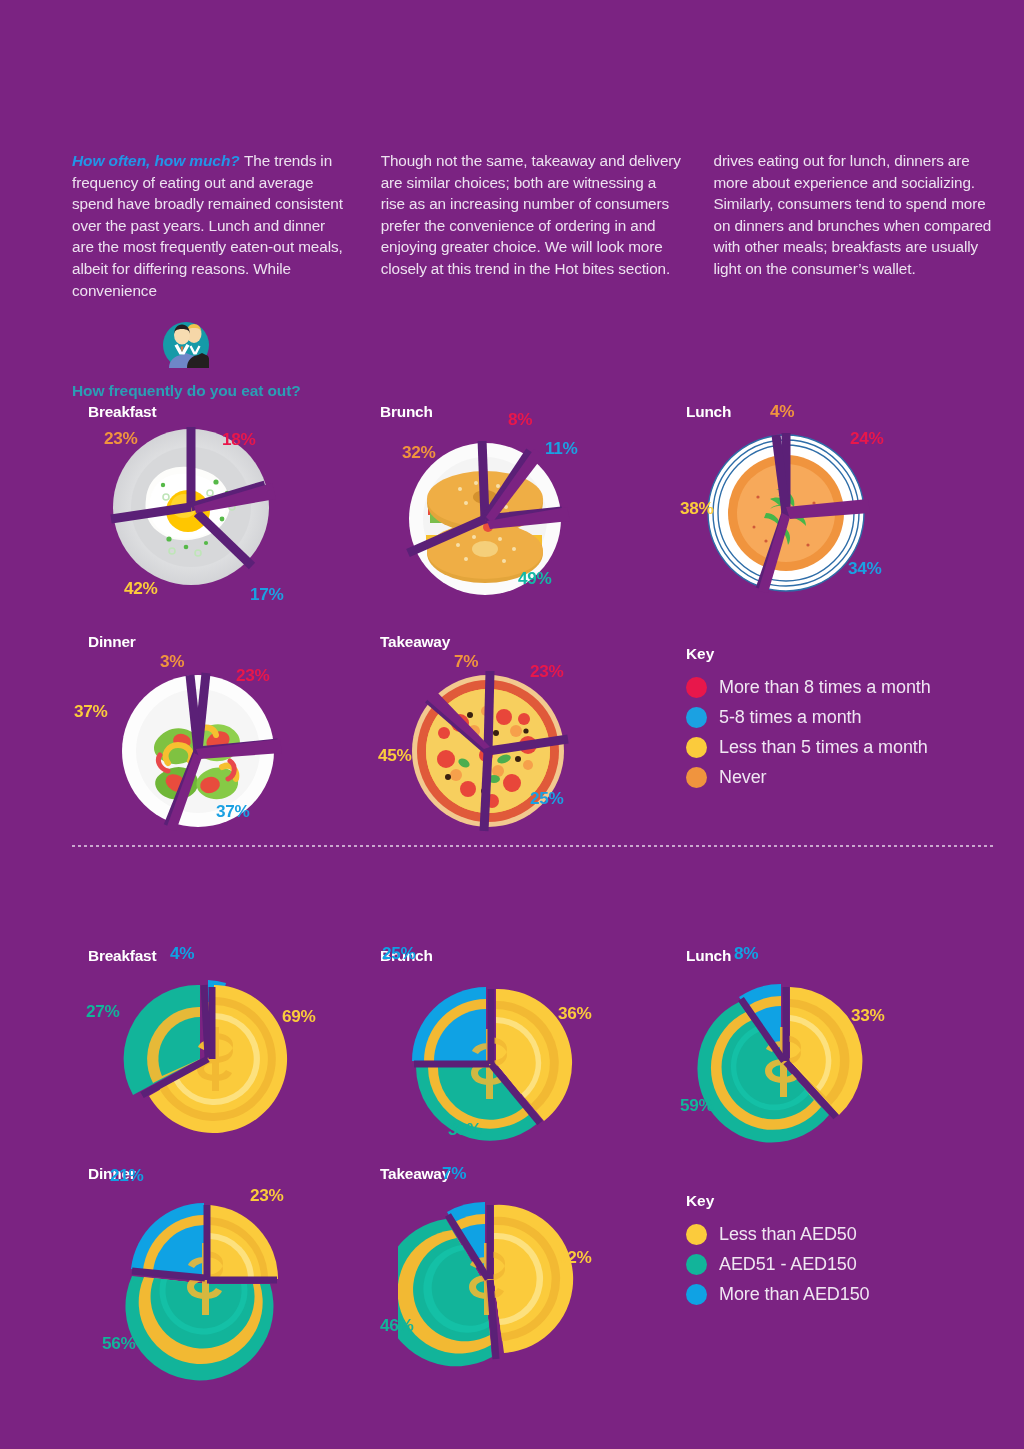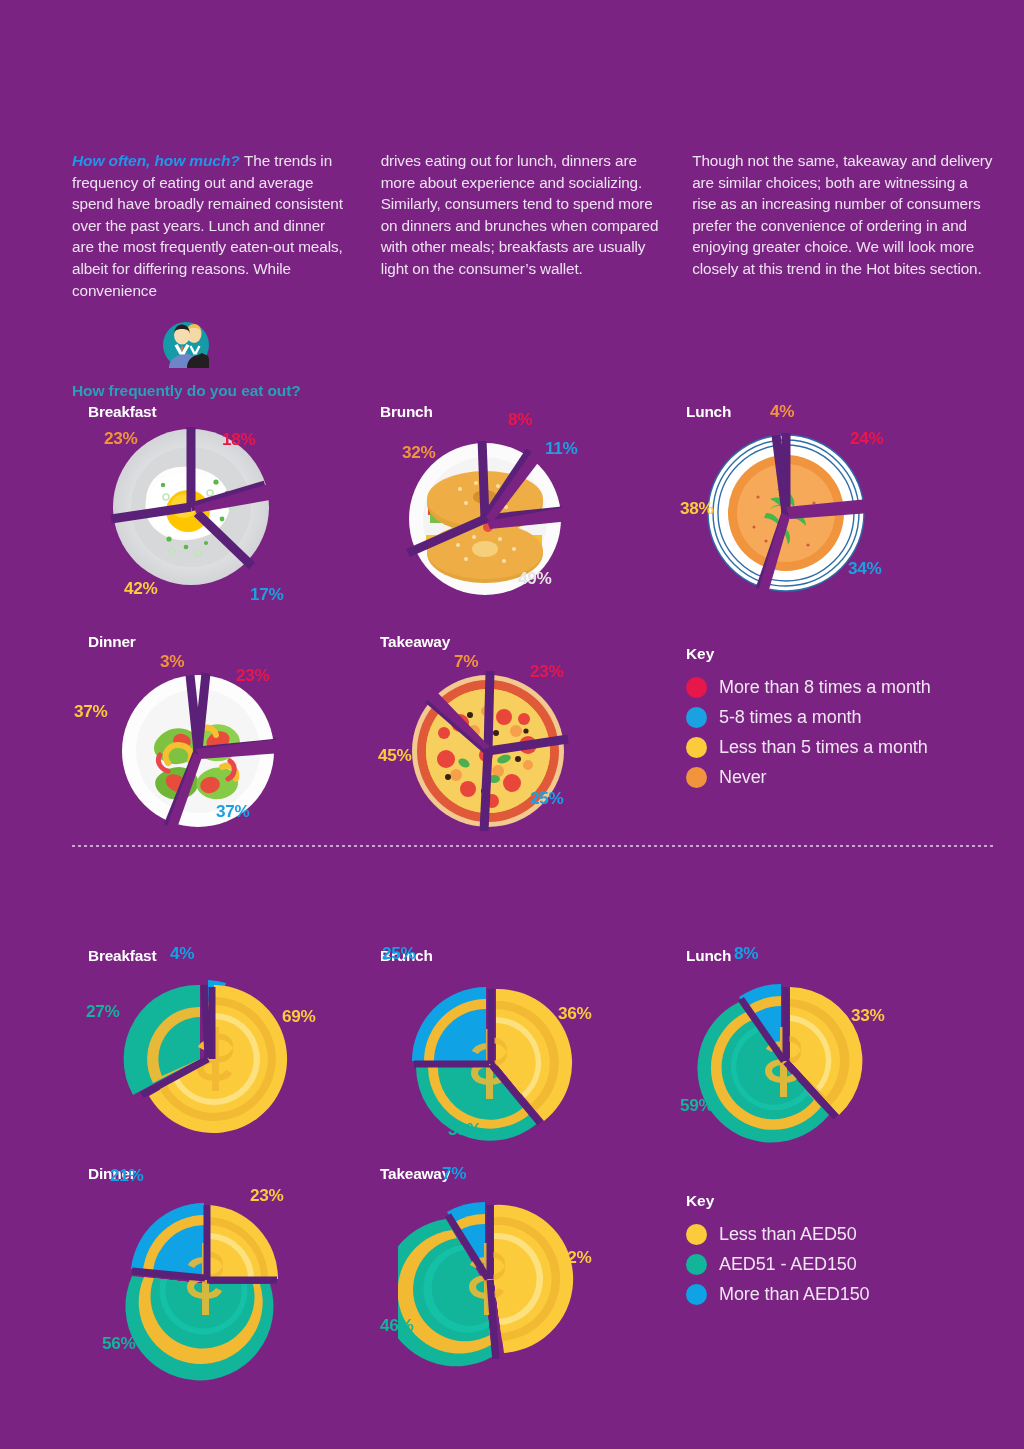--- a/index.html
+++ b/index.html
@@ -60,25 +60,25 @@
 </head>
 <body>
 
 <div class="page">
 
   <div class="intro">
     <div class="col c1">
       <span class="lede-head">How often, how much?</span>
       <span class="lede">The trends in frequency of eating out and average spend have broadly remained consistent over the past years. Lunch and dinner are the most frequently eaten-out meals, albeit for differing reasons. While convenience</span>
     </div>
+    <div class="col c3">
+      <span class="lede">Though not the same, takeaway and delivery are similar choices; both are witnessing a rise as an increasing number of consumers prefer the convenience of ordering in and enjoying greater choice. We will look more closely at this trend in the Hot bites section.</span>
+    </div>
     <div class="col c2">
       <span class="lede">drives eating out for lunch, dinners are more about experience and socializing. Similarly, consumers tend to spend more on dinners and brunches when compared with other meals; breakfasts are usually light on the consumer’s wallet.</span>
-    </div>
-    <div class="col c3">
-      <span class="lede">Though not the same, takeaway and delivery are similar choices; both are witnessing a rise as an increasing number of consumers prefer the convenience of ordering in and enjoying greater choice. We will look more closely at this trend in the Hot bites section.</span>
     </div>
   </div>
 
   <div class="sec-head" style="left:72px; top:322px;">
     <span class="people-icon">
       <svg viewBox="0 0 46 46" width="46" height="46">
         <circle cx="23" cy="23" r="23" fill="#159AA8"></circle>
         <path d="M0 23a23 23 0 0 0 46 0z" fill="#6E8FD0" opacity="0"></path>
         <g>
           <path d="M6 46c0-8 6-12 12-13l5-2 5 2c6 1 12 5 12 13z" fill="#6E86C8"></path>
@@ -188,21 +188,21 @@
         </g>
       </svg>
       <svg width="190" height="175" viewBox="0 0 190 175" style="position:absolute;left:20px;top:18px;">
         <path d="M86 76 L134 8 L144 14 L92 82 Z" fill="#7B2382"></path>
         <path d="M87 80 L167 66 L170 80 L90 88 Z" fill="#7B2382"></path>
       </svg>
     </div>
     <div class="plabel" style="left:22px;  top:39px;  color:#F0943E;">32%</div>
     <div class="plabel" style="left:128px; top:6px;   color:#E8174B;">8%</div>
     <div class="plabel" style="left:165px; top:35px;  color:#1BA1E2;">11%</div>
-    <div class="plabel" style="left:138px; top:165px; color:#e5e5e5;">49%</div>
+    <div class="plabel" style="left:138px; top:165px; color:#14b8a6;">49%</div>
   </div>
 
   <div class="chart" style="left:686px; top:403px; width:300px; height:200px;">
     <div class="chart-title">Lunch</div>
     <div class="chart-stage">
       <svg width="195" height="175" viewBox="0 0 195 175" style="position:absolute;left:10px;top:10px;">
         <circle cx="90" cy="80" r="78" fill="#FFFFFF"></circle>
         <circle cx="90" cy="80" r="78" fill="none" stroke="#2E6DA8" stroke-width="1.4"></circle>
         <circle cx="90" cy="80" r="73" fill="none" stroke="#2E6DA8" stroke-width="1.4"></circle>
         <circle cx="90" cy="80" r="68" fill="none" stroke="#2E6DA8" stroke-width="1.4"></circle>

